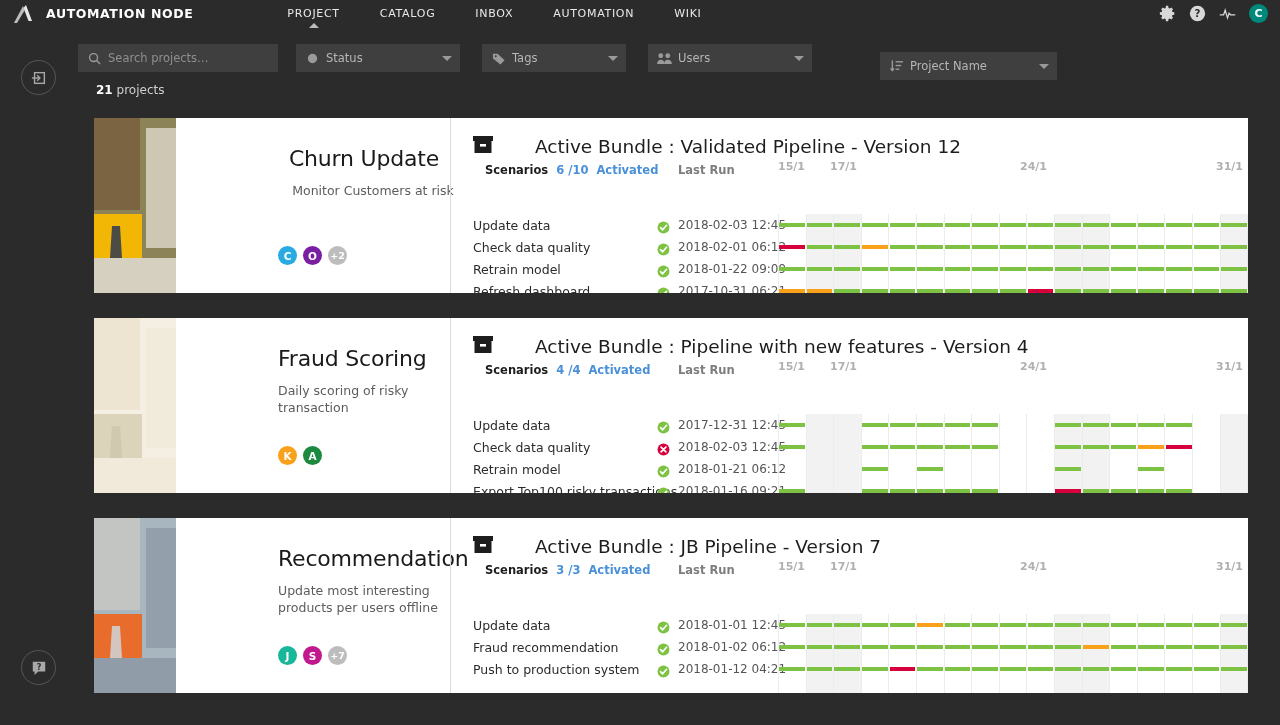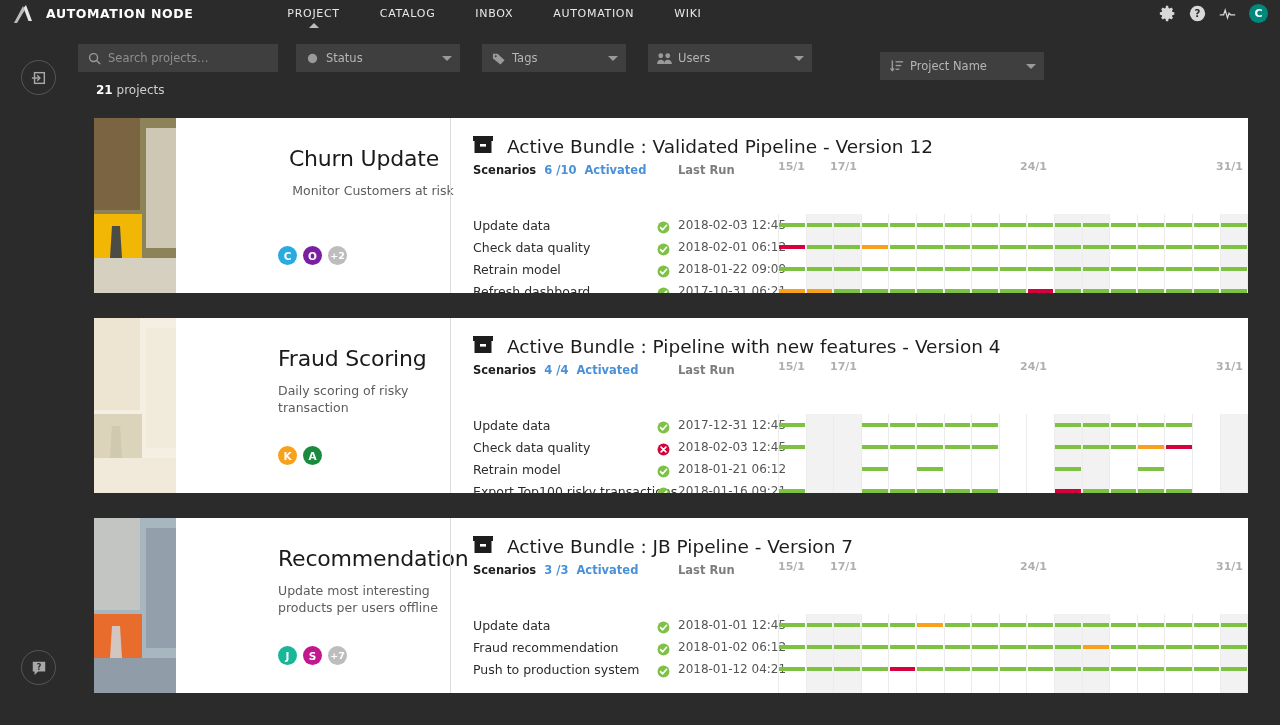--- a/index.html
+++ b/index.html
@@ -67,21 +67,21 @@
   .caret {
     position: absolute; right: 8px;
     border-left: 5px solid transparent; border-right: 5px solid transparent;
     border-top: 5px solid #9a9a9a;
   }
   #f-search { width: 200px; }
   #f-search .ftxt { color: #8f8f8f; }
   #f-status { width: 164px; margin-left: 18px; }
   #f-tags   { width: 144px; margin-left: 22px; }
   #f-users  { width: 164px; margin-left: 22px; }
-  #f-sort   { width: 164px; margin-left: 68px; margin-top: 16px; }
+  #f-sort   { width: 177px; margin-left: 68px; margin-top: 16px; }
   #f-view   { width: 160px; margin-left: 22px; }
 
   
   #project-count {
     position: absolute; left: 96px; top: 83px;
     color: #cfcfcf; font-size: 12px;
   }
   #project-count b { color: #fff; }
 
   
@@ -95,28 +95,28 @@
 
   .card-thumb { width: 82px; flex: 0 0 82px; position: relative; overflow: hidden; }
   .card-info { width: 274px; flex: 0 0 274px; position: relative; padding: 28px 0 0 102px; }
   .card-info .ptitle { font-size: 22px; color: #1a1a1a; font-weight: 400; letter-spacing: -.2px; }
   .card-info .pdesc { font-size: 12.5px; color: #5c5c5c; margin-top: 12px; line-height: 1.35; width: 190px; }
   .avatars { position: absolute; left: 102px; bottom: 28px; display: flex; gap: 6px; }
   .av { width: 19px; height: 19px; border-radius: 50%; color: #fff;
         font-size: 10.5px; font-weight: bold; display: flex; align-items: center; justify-content: center; }
 
   .card-body { flex: 1; border-left: 1px solid #dcdcdc; position: relative; }
-  .bundle-head { display: flex; align-items: center; padding: 18px 0 0 22px; }
+  .bundle-head { display: flex; align-items: center; padding: 18px 0 0 22px; gap: 28px; }
   .bundle-title { font-size: 18.5px; color: #1d1d1d; margin-left: 14px; font-weight: 400; }
 
   .scen-head {
     display: flex; align-items: center; height: 26px;
     padding-left: 22px; font-size: 11.5px; position: relative;
   }
-  .scen-head .lbl { font-weight: bold; color: #1d1d1d; }
+  .scen-head .lbl { font-weight: bold; color: #1d1d1d; margin-left: 12px; }
   .scen-head .cnt { color: #4a90d9; font-weight: bold; margin-left: 8px; }
   .scen-head .lastrun { position: absolute; left: 227px; font-weight: bold; color: #7d7d7d; }
 
   .tl-axis { position: absolute; left: 327px; right: 0; top: 0; height: 26px; }
   .tl-axis span { position: absolute; font-size: 11px; color: #b0b0b0; font-weight: bold; top: 3px; }
 
   .rows { position: absolute; left: 0; right: 0; top: 96px; bottom: 0; }
   .srow { height: 22px; display: flex; align-items: center; position: relative; }
   .sname { position: absolute; left: 22px; font-size: 12.5px; color: #2b2b2b; }
   .sdate { position: absolute; left: 227px; font-size: 12px; color: #555; }

